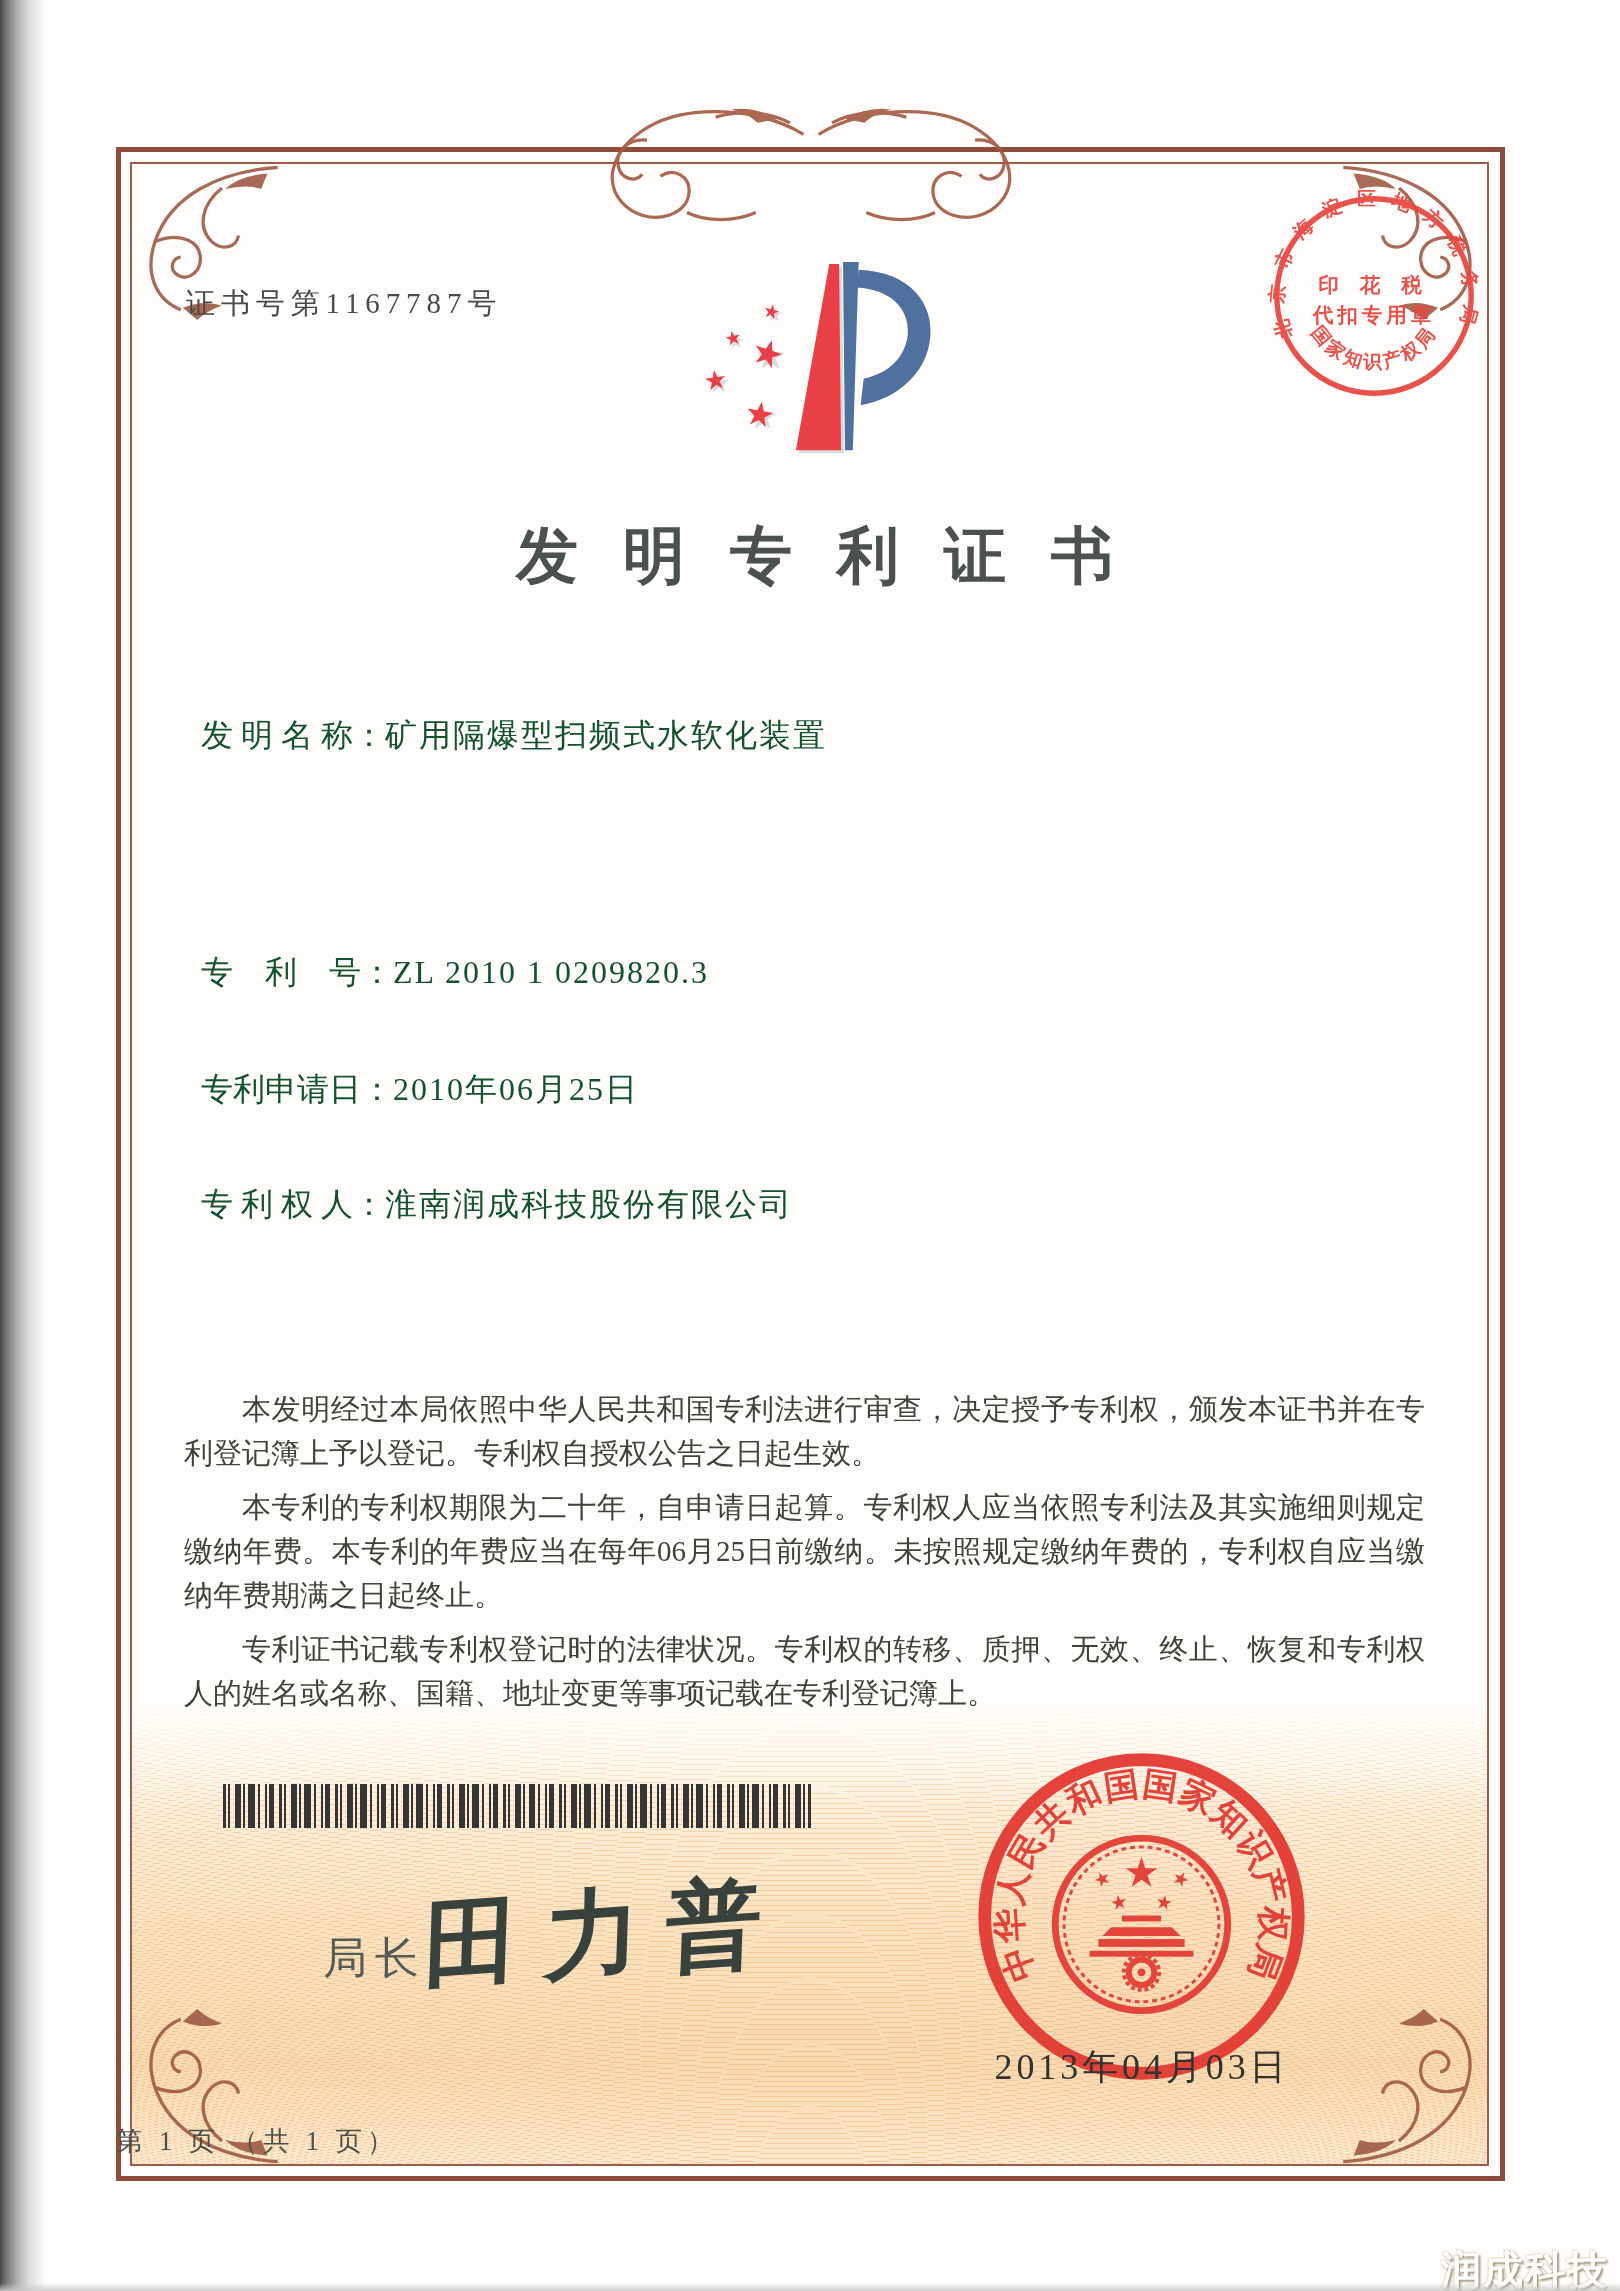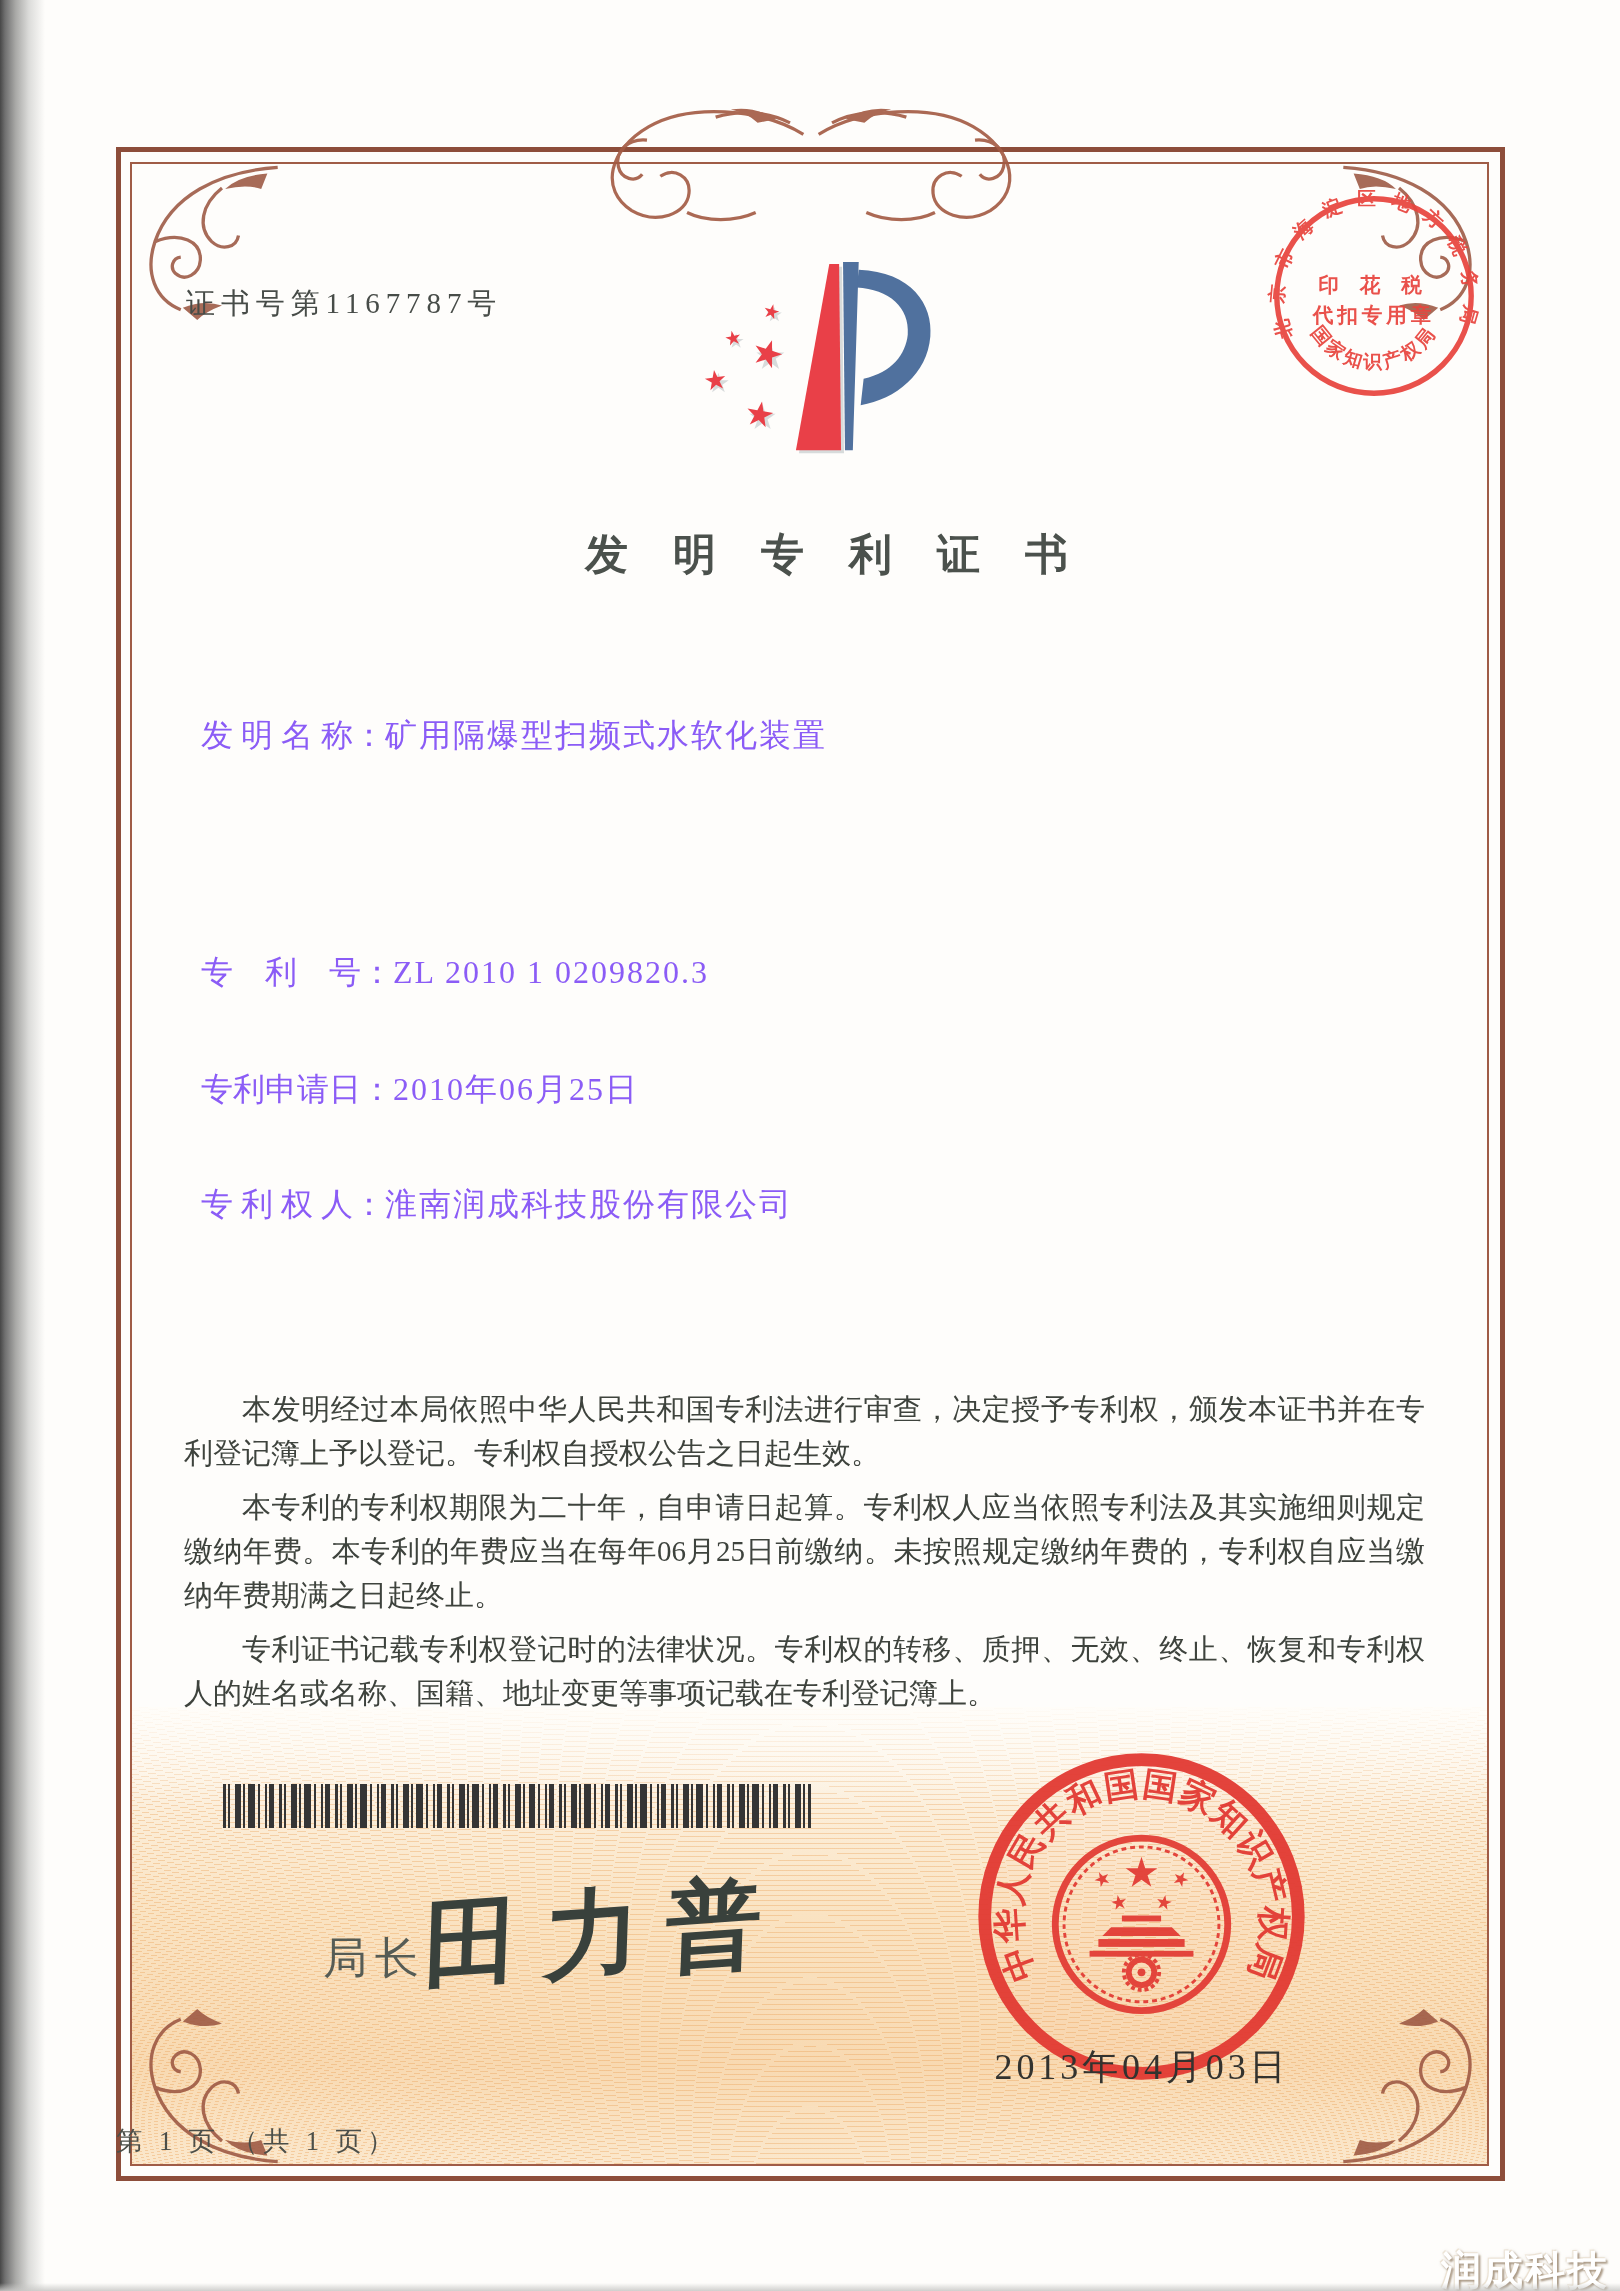--- a/index.html
+++ b/index.html
@@ -19,27 +19,27 @@
     border:5.9px solid #8d4d3a;box-sizing:border-box;}
   .frame-inner{position:absolute;left:130px;top:162px;width:1359px;height:2004px;
     border:2px solid #a05c46;box-sizing:border-box;}
   
   .waves{position:absolute;left:132px;top:1707px;width:1356px;height:459px;
     background:
       linear-gradient(180deg,rgba(255,253,249,.95) 0%,rgba(255,253,249,0) 22%),
       repeating-radial-gradient(140% 95% at 50% 140%,rgba(231,148,66,.32) 0 2px,rgba(231,148,66,0) 2px 10.8px),
       linear-gradient(180deg,rgba(253,243,227,.45) 0%,#fae3c2 45%,#f8d9b1 78%,#fbe8cd 100%);}
   .cert-no{position:absolute;left:186px;top:284px;font-size:29px;letter-spacing:5.9px;color:#474c48;}
-  .title{position:absolute;left:116px;top:510px;width:1389px;margin:16px;text-align:center;
-    font-size:43px;font-weight:600;letter-spacing:45px;text-indent:45px;color:#4b514c;}
+  .title{position:absolute;left:116px;top:510px;width:1389px;margin:4px;text-align:center;
+    font-size:62px;font-weight:600;letter-spacing:45px;text-indent:45px;color:#4b514c;}
   .logo{position:absolute;left:686px;top:258px;}
   .tax-stamp{position:absolute;left:1266px;top:188px;opacity:.93;}
   .dragons,.corner{position:absolute;}
   .corner.tr{transform:scaleX(-1);} .corner.bl{transform:scaleY(-1);} .corner.br{transform:scale(-1,-1);}
-  .field-row{position:absolute;left:201px;font-size:32px;white-space:nowrap;color:#8b5cf6;}
+  .field-row{position:absolute;left:201px;font-size:32px;white-space:nowrap;color:#14532d;}
   .field-row .f-value{letter-spacing:2px;}
   .r1{top:714px}.r2{top:833px}.r3{top:951px}.r4{top:1068px}.r5{top:1183px}.r6{top:1300px}
   .paras{position:absolute;left:174px;top:1377px;width:1261px;font-size:29px;
     line-height:44px;text-align:justify;color:#3e433d;}
   .paras p{margin:10px;text-indent:2em;}
   .barcode{position:absolute;left:223px;top:1784px;width:588px;height:44px;
     background:repeating-linear-gradient(90deg,
       #353535 0 2.9px,rgba(0,0,0,0) 2.9px 4.9px,#353535 4.9px 6.9px,rgba(0,0,0,0) 6.9px 11.8px,
       #353535 11.8px 17.6px,rgba(0,0,0,0) 17.6px 19.6px,#353535 19.6px 21.6px,rgba(0,0,0,0) 21.6px 25.5px,
       #353535 25.5px 32px,rgba(0,0,0,0) 32px 35px,#353535 35px 37px,rgba(0,0,0,0) 37px 42px,

